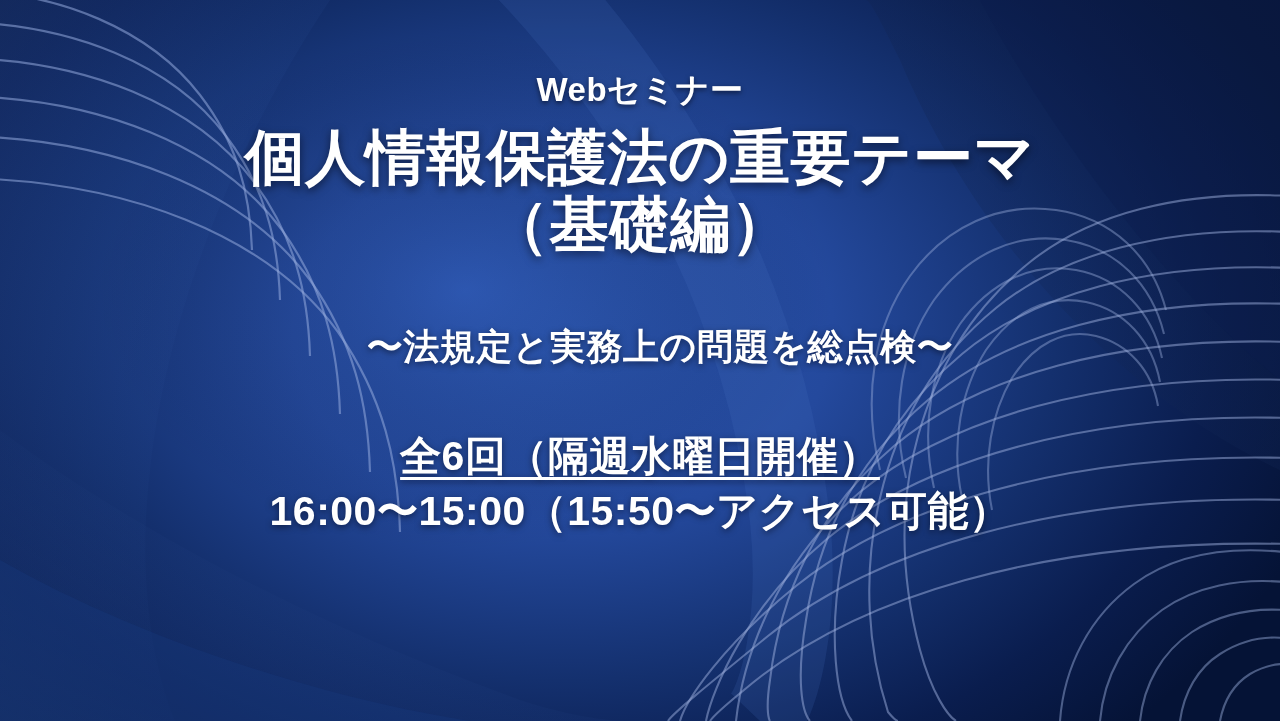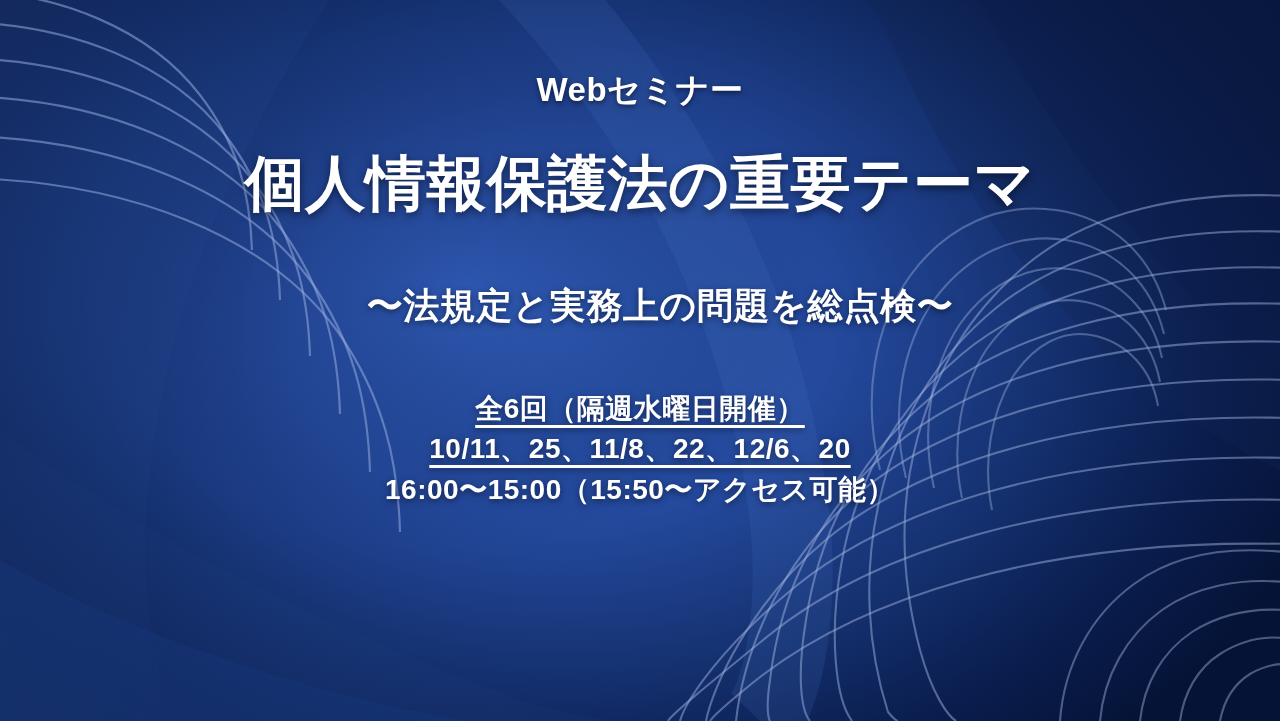--- a/index.html
+++ b/index.html
@@ -43,21 +43,21 @@
   .eyebrow {
     margin-top: 72px;
     font-size: 33px;
     font-weight: bold;
     letter-spacing: 0.5px;
     line-height: 1.1;
     text-shadow: 0 2px 5px rgba(0,0,8,0.55);
   }
 
   .title {
-    margin-top: 42px;
+    margin-top: 16px;
     font-size: 60px;
     font-weight: bold;
     line-height: 1.12;
     letter-spacing: 0.5px;
     text-shadow: 0 3px 8px rgba(0,0,10,0.55);
   }
   .title .line2 { display: block; }
 
   .subtitle {
     margin-top: 26px;
@@ -70,21 +70,21 @@
   }
 
   .schedule {
     margin-top: 66px;
     display: flex;
     flex-direction: column;
     align-items: center;
     gap: 9px;
   }
   .sched-line {
-    font-size: 28px;
+    font-size: 41px;
     font-weight: bold;
     line-height: 1.12;
     letter-spacing: 0.5px;
     text-shadow: 0 2px 6px rgba(0,0,10,0.5);
     white-space: nowrap;
   }
   .sched-line.underlined {
     text-decoration: underline;
     text-decoration-thickness: 3px;
     text-underline-offset: 7px;
@@ -177,24 +177,24 @@
       </g>
     </svg>
   </div>
 
   <div class="content">
 
     <div class="eyebrow">Webセミナー</div>
 
     <h1 class="title">
       <span class="line1">個人情報保護法の重要テーマ</span>
+      <span class="line2">（基礎編）</span>
     </h1>
 
     <div class="subtitle">〜法規定と実務上の問題を総点検〜</div>
 
     <div class="schedule">
       <div class="sched-line underlined">全6回（隔週水曜日開催）</div>
-      <div class="sched-line underlined">10/11、25、11/8、22、12/6、20</div>
       <div class="sched-line">16:00〜15:00（15:50〜アクセス可能）</div>
     </div>
 
   </div>
 </div>
 
 </body></html>

